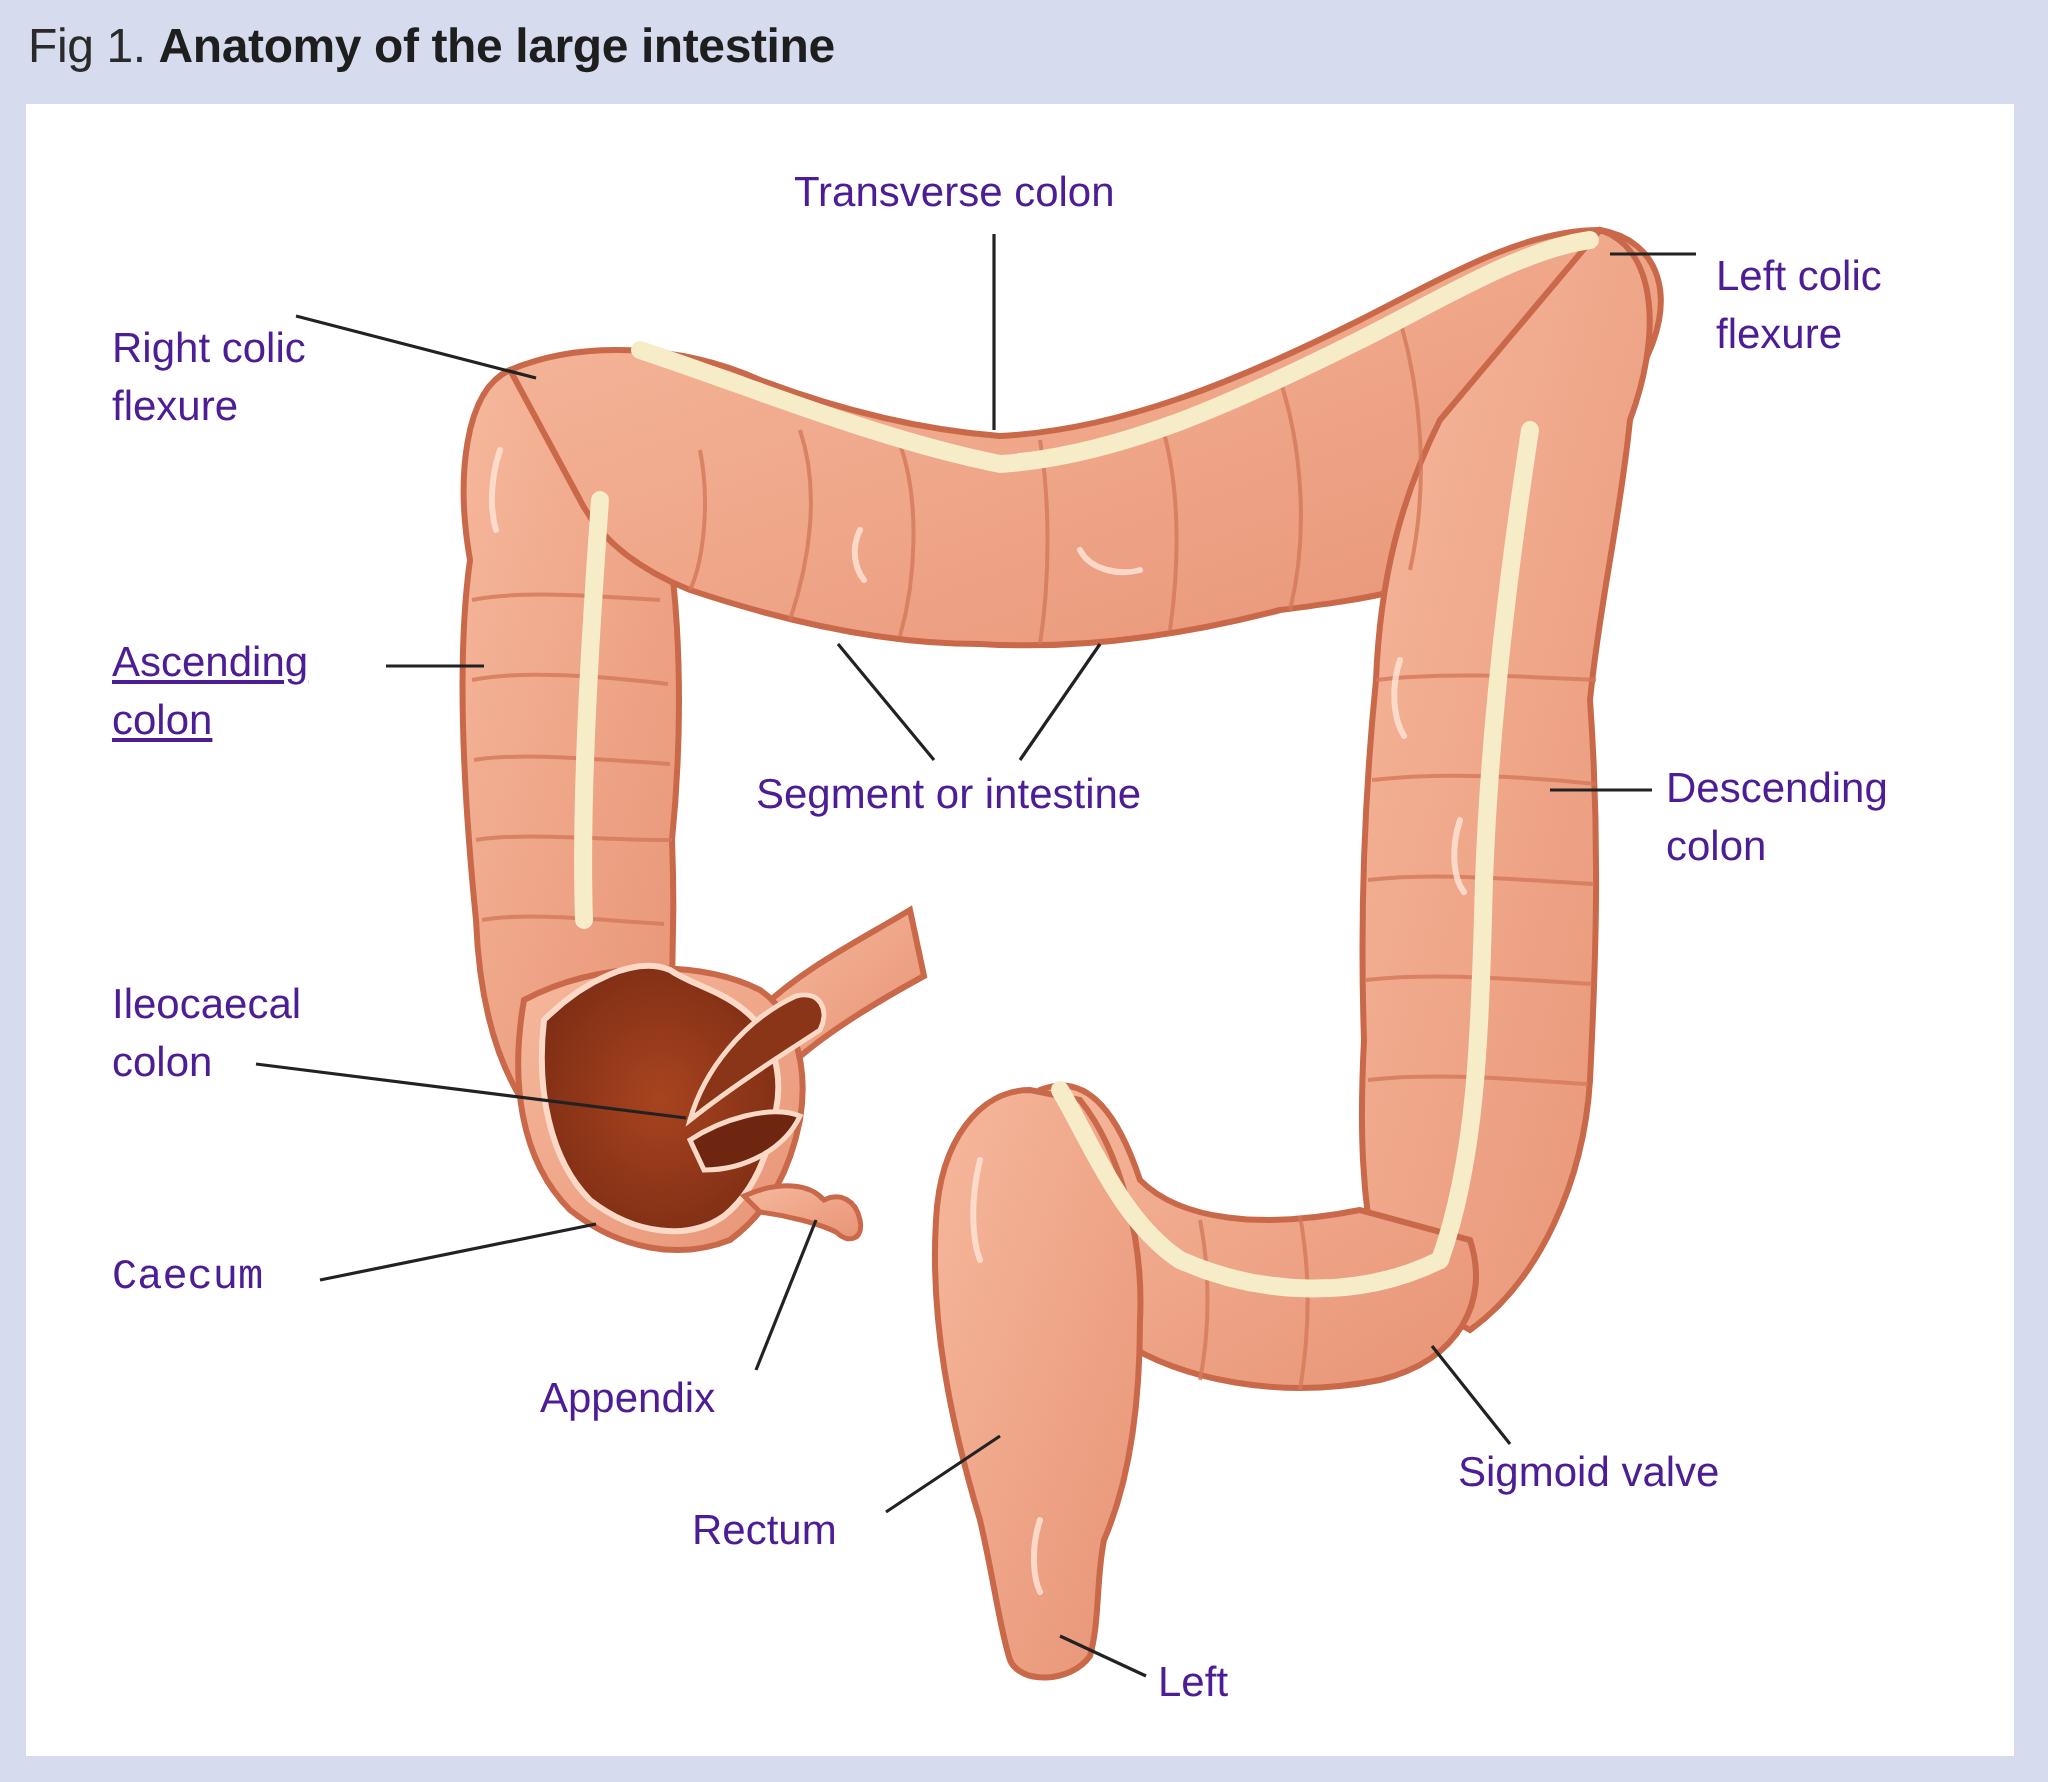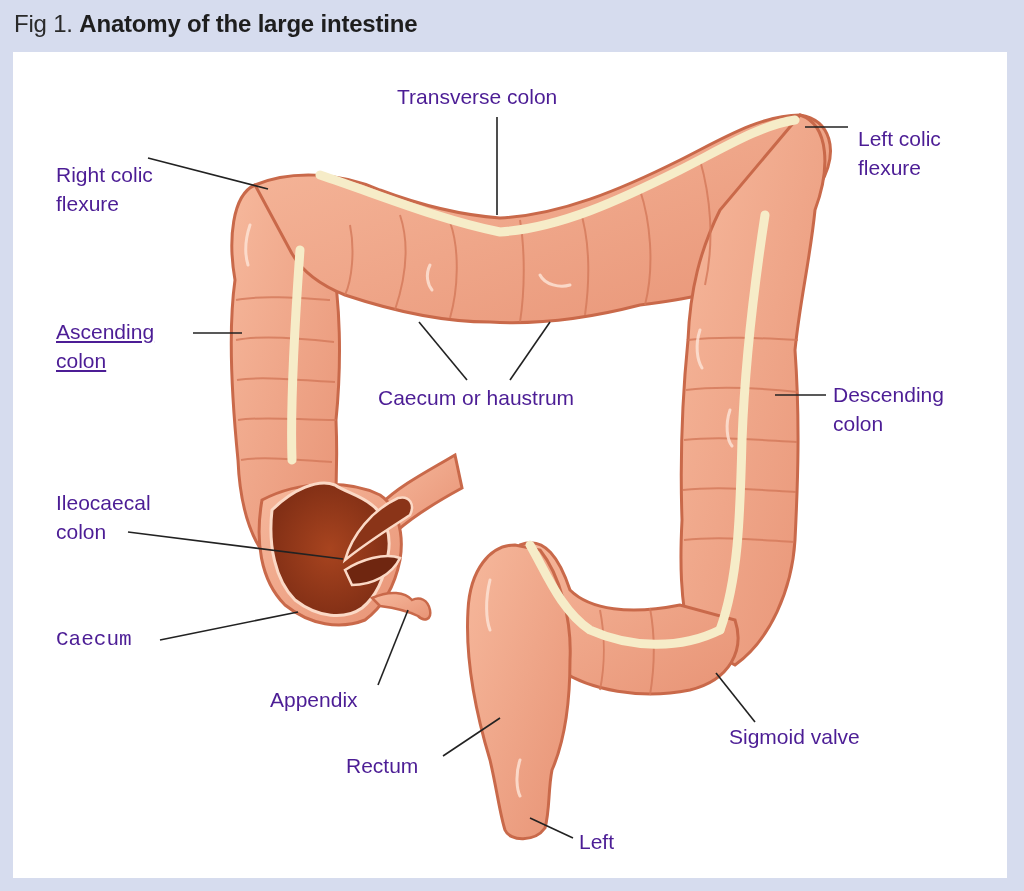--- a/index.html
+++ b/index.html
@@ -134,21 +134,21 @@
   </g>
 </svg>
 
 <div class="label" style="left:397px; top:82px;">Transverse colon</div>
 <div class="label" style="left:56px; top:128px;margin-top:32px;">Right colic
 flexure</div>
 <div class="label" style="left:858px; top:124px;">Left colic
 flexure</div>
 <div class="label" style="left:56px; top:317px;text-decoration:underline;">Ascending
 colon</div>
-<div class="label" style="left:378px; top:383px;">Caecum or haustrum</div>
+<div class="label" style="left:378px; top:383px;">Segment or intestine</div>
 <div class="label" style="left:833px; top:380px;">Descending
 colon</div>
 <div class="label" style="left:56px; top:488px;">Ileocaecal
 colon</div>
 <div class="label" style="left:56px; top:625px;font-family:Liberation Mono, monospace;">Caecum</div>
 <div class="label" style="left:270px; top:685px;">Appendix</div>
 <div class="label" style="left:346px; top:751px;">Rectum</div>
 <div class="label" style="left:729px; top:722px;">Sigmoid valve</div>
 <div class="label" style="left:579px; top:827px;">Left</div>
 

